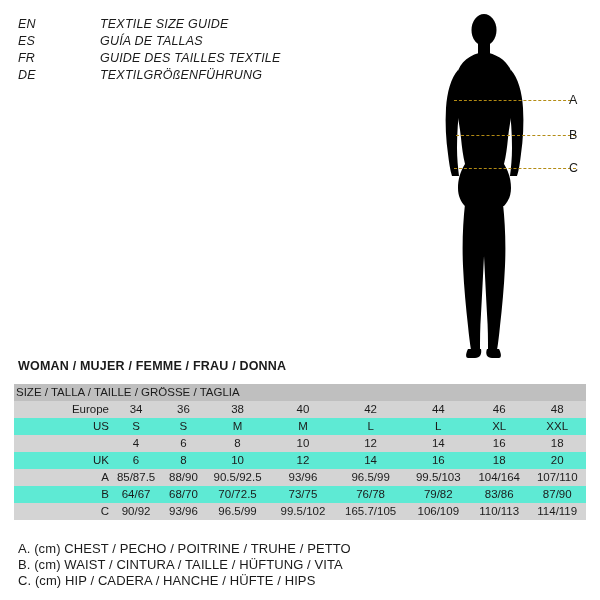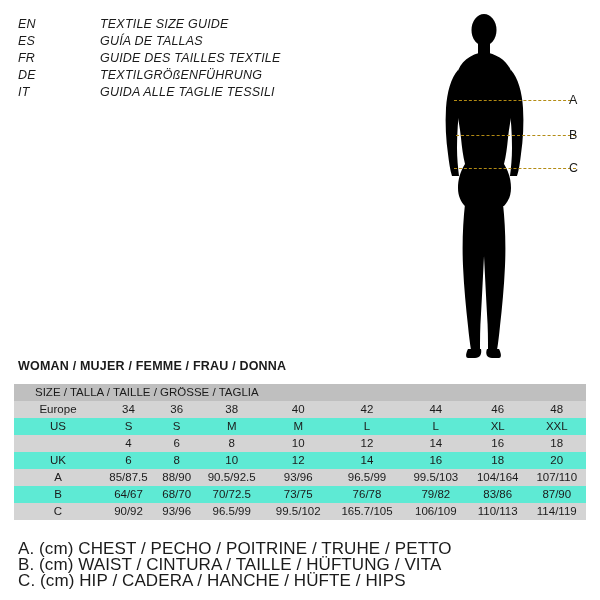--- a/index.html
+++ b/index.html
@@ -94,43 +94,43 @@
   }
   .size-table th, .size-table td {
     padding: 0;
     height: 17px;
     line-height: 17px;
     font-weight: normal;
     text-align: center;
     color: #1b1b1b;
   }
   .size-table .rowhead {
-    text-align: center;
-    padding-left: 1px;
+    text-align: right;
+    padding-left: 9px;
     width: 86px;
   }
   .row-grey td, .row-grey th {
     background: #d4d4d4;
   }
   .row-white td, .row-white th {
     background: #5eead4;
   }
   .header-row th {
     background: #bfbfbf;
     text-align: left;
-    padding-left: 21px;
+    padding-left: 2px;
     font-size: 11.5px;
   }
 
   
   .legend {
     position: absolute;
     left: 18px;
     top: 541px;
-    font-size: 17px;
+    font-size: 13px;
   }
   .legend-line {
     height: 16px;
     line-height: 16px;
     letter-spacing: 0.1px;
   }
 </style>
 </head>
 <body>
 
@@ -146,24 +146,20 @@
       <span class="lang-text">GUÍA DE TALLAS</span>
     </div>
     <div class="lang-row">
       <span class="lang-code">FR</span>
       <span class="lang-text">GUIDE DES TAILLES TEXTILE</span>
     </div>
     <div class="lang-row">
       <span class="lang-code">DE</span>
       <span class="lang-text">TEXTILGRÖßENFÜHRUNG</span>
     </div>
-    <div class="lang-row">
-      <span class="lang-code">IT</span>
-      <span class="lang-text">GUIDA ALLE TAGLIE TESSILI</span>
-    </div>
   </div>
 
   <div class="figure-area">
     <svg class="figure-svg" width="160" height="360" viewBox="0 0 160 360">
       <g fill="#000000">
 
         <ellipse cx="54" cy="22" rx="12.5" ry="16"></ellipse>
 
         <path d="M48 35 h12 v12 h-12 z"></path>
 

